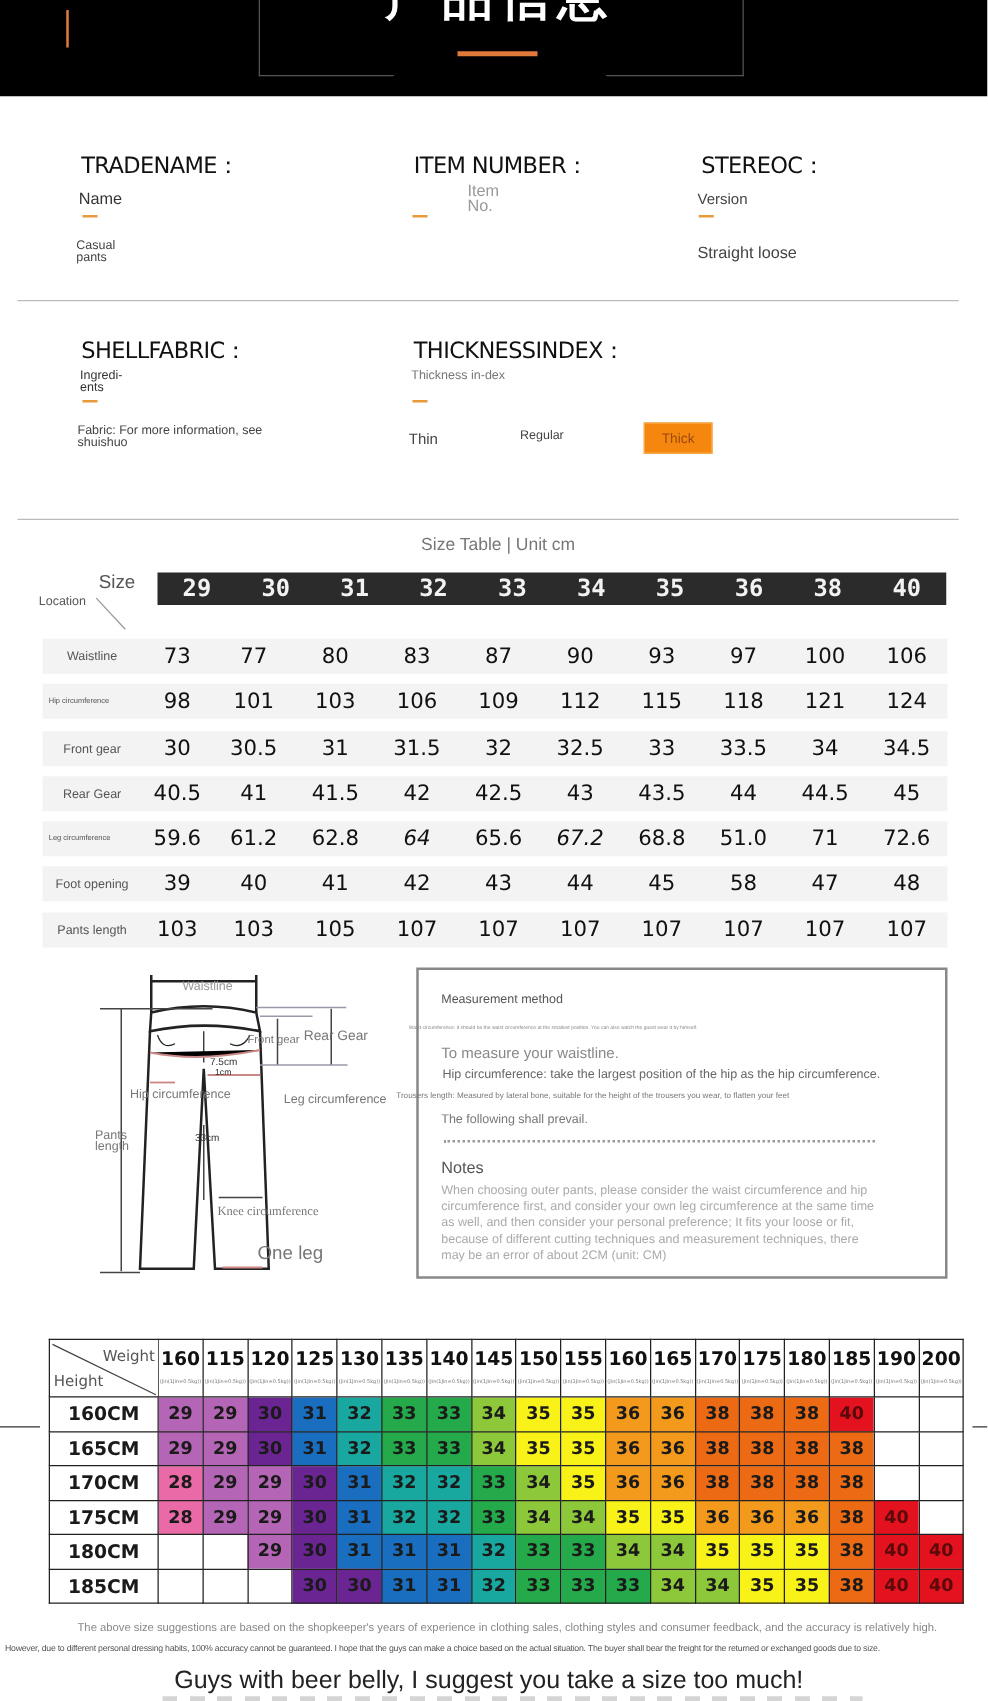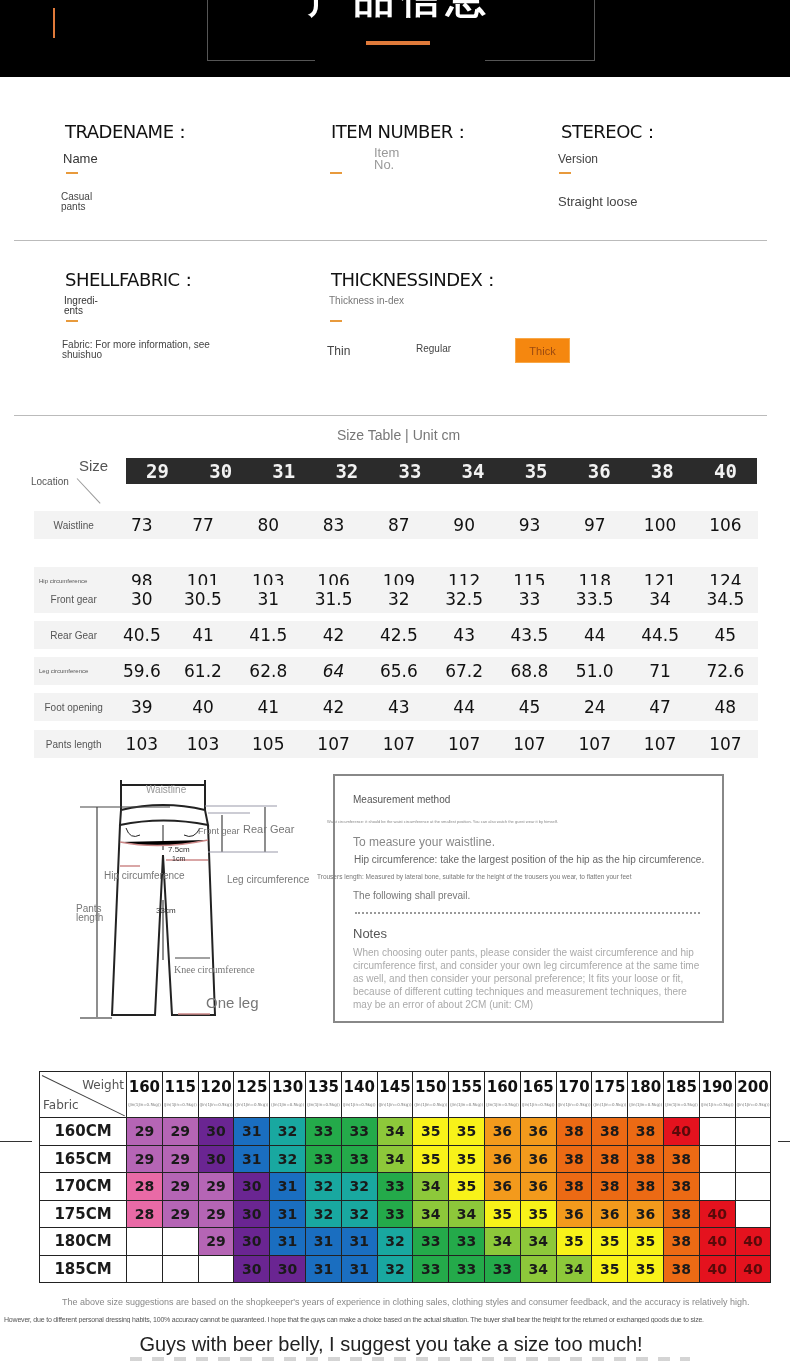--- a/index.html
+++ b/index.html
@@ -37,21 +37,21 @@
   .row .rl { width: 90px; text-align: center; font-size: 10px; color: #555; }
   .row .rl.tiny { font-size: 6px; text-align: left; padding-left: 5px; }
   .row .cells { display: flex; }
   .row .cells span { font-family: "DejaVu Sans", sans-serif; font-size: 17px; color: #111; text-align: center; }
 
   
   .diagram { left: 60px; top: 770px; width: 270px; height: 260px; }
   .diagram .t { position: absolute; color: #777; font-size: 10px; }
 
   
-  .mbox { left: 333px; top: 774px; width: 391px; height: 249px; border: 2px solid #888; background: #fff; text-decoration: underline; }
+  .mbox { left: 333px; top: 774px; width: 425px; height: 249px; border: 2px solid #888; background: #fff; text-decoration: underline; }
   .mtxt { position: absolute; color: #666; }
 
   
   .grid { left: 39px; top: 1071px; border-collapse: collapse; position: absolute; }
   .grid td { border: 1px solid #222; text-align: center; font-family: "DejaVu Sans", sans-serif; font-weight: bold; font-size: 14px; color: #1a1a1a; height: 27.5px; padding: 0; }
   .grid th { border: 1px solid #222; background: #fff; font-weight: bold; font-family: "DejaVu Sans", sans-serif; font-size: 15px; color: #111; padding: 0; vertical-align: top; height: 46px; }
   .grid th .w { display: block; padding-top: 6px; }
   .grid th .u { display: block; font-size: 4px; color: #777; font-weight: normal; white-space: nowrap; overflow: hidden; margin-top: 6px; }
   .grid td.hcell { width: 87px; font-size: 15px; background: #fff; }
   .grid .corner { width: 87px; position: relative; }
@@ -133,21 +133,21 @@
         <span style="width: 65.3px;">80</span>
         <span style="width: 65.3px;">83</span>
         <span style="width: 65.3px;">87</span>
         <span style="width: 65.3px;">90</span>
         <span style="width: 65.3px; text-align: center;">93</span>
         <span style="width: 65.3px;">97</span>
         <span style="width: 65.3px;">100</span>
         <span style="width: 65.3px;">106</span>
       </div>
     </div>
-    <div class="abs row" style="top: 547px; margin-top: 20px;">
+    <div class="abs row" style="top: 547px;">
       <div class="rl tiny">Hip circumference</div>
       <div class="cells">
         <span style="width: 57px;">98</span>
         <span style="width: 65.3px;">101</span>
         <span style="width: 65.3px;">103</span>
         <span style="width: 65.3px;">106</span>
         <span style="width: 65.3px;">109</span>
         <span style="width: 65.3px;">112</span>
         <span style="width: 65.3px;">115</span>
         <span style="width: 65.3px;">118</span>
@@ -186,38 +186,38 @@
       </div>
     </div>
     <div class="abs row" style="top: 657px;">
       <div class="rl tiny">Leg circumference</div>
       <div class="cells">
         <span style="width: 57px;">59.6</span>
         <span style="width: 65.3px;">61.2</span>
         <span style="width: 65.3px;">62.8</span>
         <span style="width: 65.3px; font-style: italic;">64</span>
         <span style="width: 65.3px;">65.6</span>
-        <span style="width: 65.3px;">67.2</span>
+        <span style="width: 65.3px; font-style: italic;">67.2</span>
         <span style="width: 65.3px;">68.8</span>
         <span style="width: 65.3px;">51.0</span>
         <span style="width: 65.3px;">71</span>
         <span style="width: 65.3px;">72.6</span>
       </div>
     </div>
     <div class="abs row" style="top: 693px;">
       <div class="rl">Foot opening</div>
       <div class="cells">
         <span style="width: 57px;">39</span>
         <span style="width: 65.3px;">40</span>
         <span style="width: 65.3px;">41</span>
         <span style="width: 65.3px;">42</span>
         <span style="width: 65.3px;">43</span>
         <span style="width: 65.3px;">44</span>
         <span style="width: 65.3px;">45</span>
-        <span style="width: 65.3px;">24</span>
+        <span style="width: 65.3px;">58</span>
         <span style="width: 65.3px;">47</span>
         <span style="width: 65.3px;">48</span>
       </div>
     </div>
     <div class="abs row" style="top: 730px;">
       <div class="rl">Pants length</div>
       <div class="cells">
         <span style="width: 57px;">103</span>
         <span style="width: 65.3px;">103</span>
         <span style="width: 65.3px;">105</span>
@@ -291,21 +291,21 @@
 </div>
 
 <div class="abs side-line" style="left:0;top:1141px;width:32px;"></div>
 <div class="abs side-line" style="left:778px;top:1141px;width:12px;"></div>
 <table class="grid">
   <thead>
       <tr id="gridHead">
     <th class="corner">
       <span class="cl"></span>
       <span class="cw">Weight</span>
-      <span class="ch">Fabric</span>
+      <span class="ch">Height</span>
     </th>
   <th style="width: 35.8px;">
           <span class="w">160</span>
           <span class="u">(Jin(1Jin=0.5kg))</span>
         </th>
         <th style="width: 35.8px;">
           <span class="w">115</span>
           <span class="u">(Jin(1Jin=0.5kg))</span>
         </th>
         <th style="width: 35.8px;">

